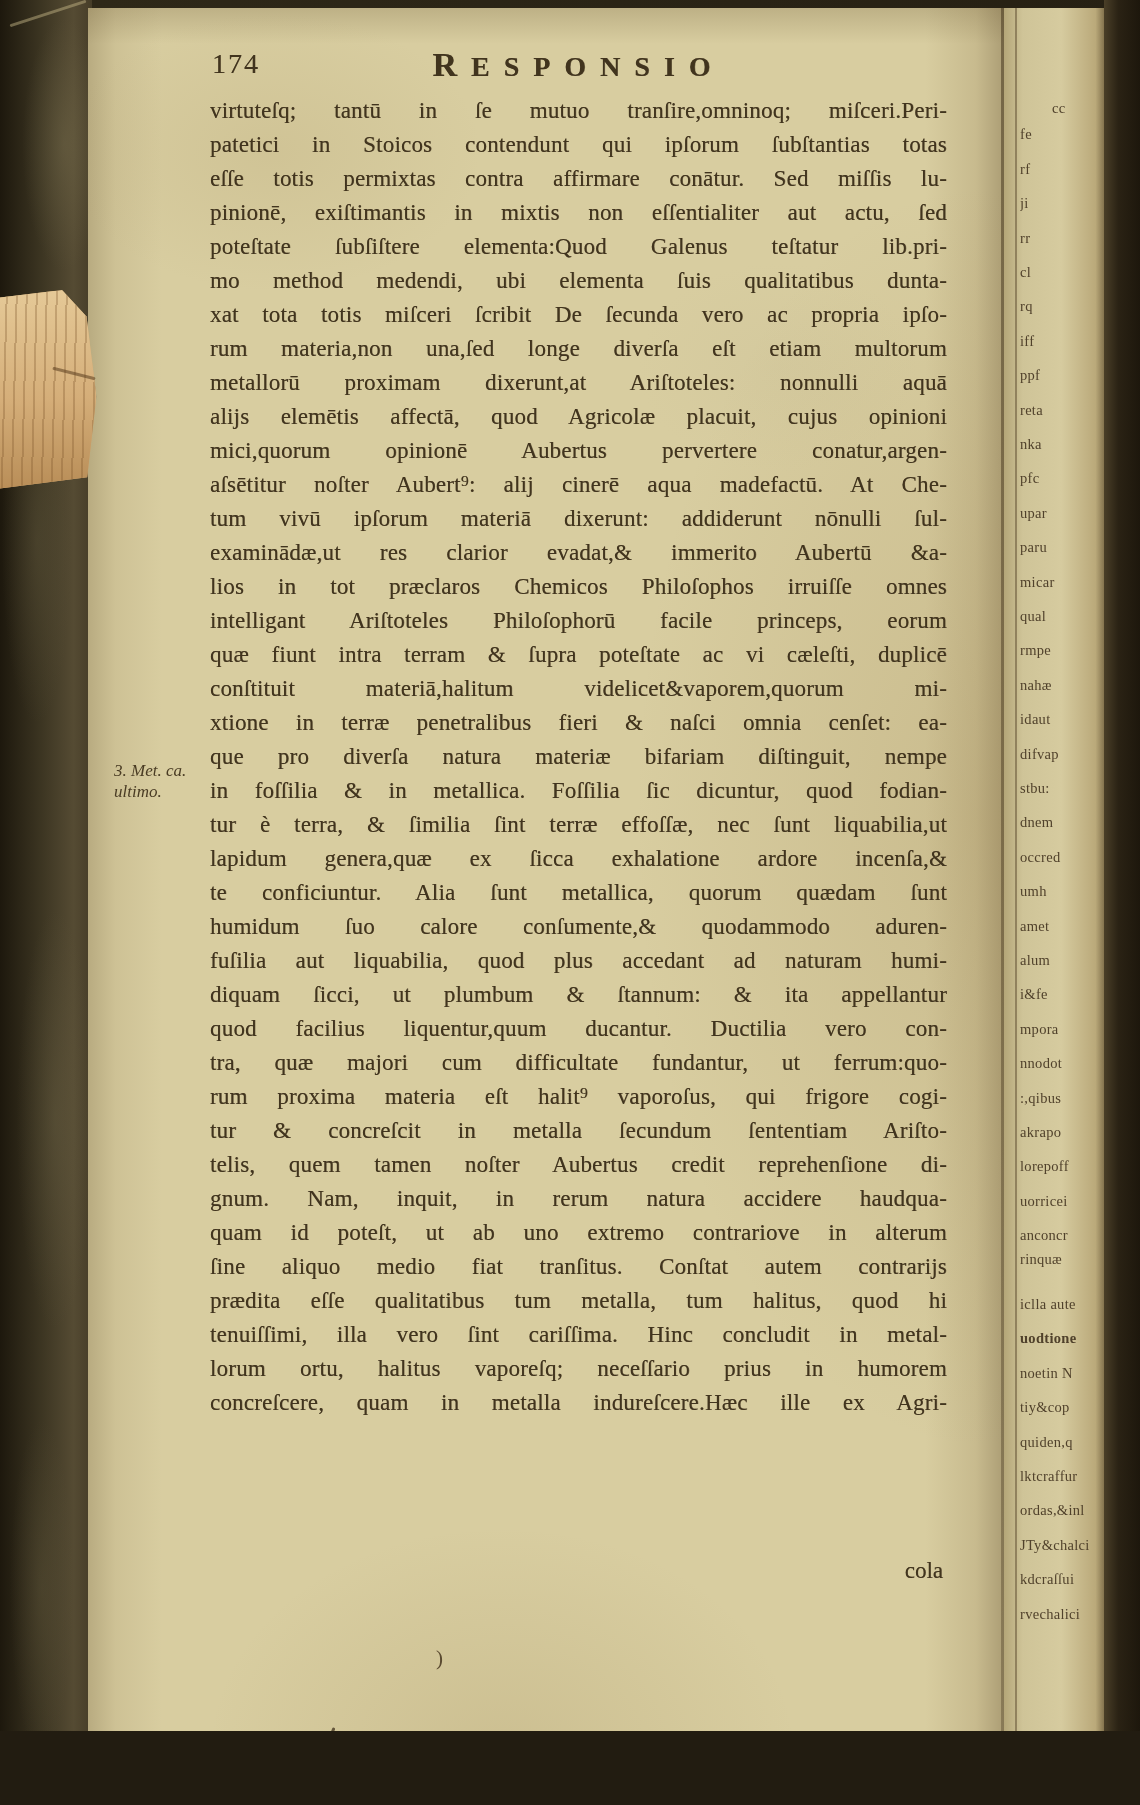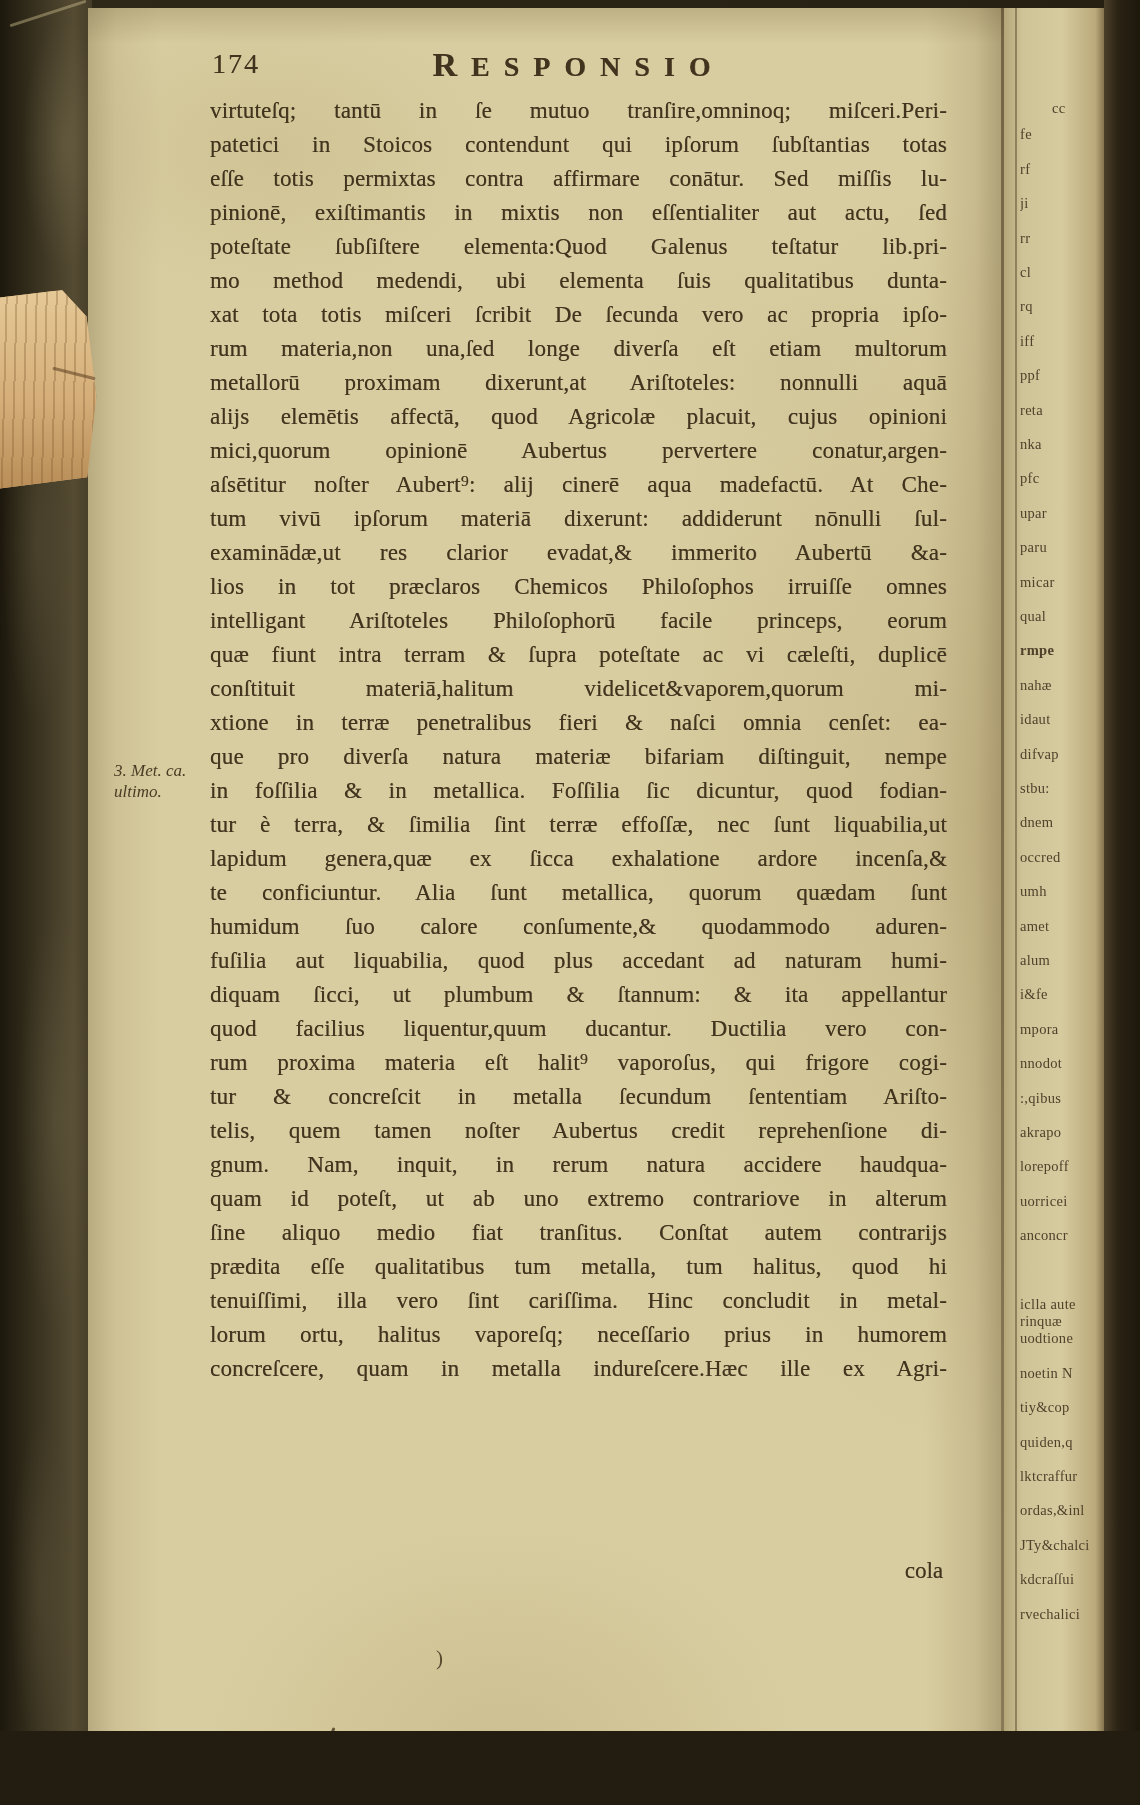--- a/index.html
+++ b/index.html
@@ -106,20 +106,21 @@
       <div class="line">xtione in terræ penetralibus fieri &amp; naſci omnia cenſet: ea-</div>
       <div class="line">que pro diverſa natura materiæ bifariam diſtinguit, nempe</div>
       <div class="line">in foſſilia &amp; in metallica. Foſſilia ſic dicuntur, quod fodian-</div>
       <div class="line">tur è terra, &amp; ſimilia ſint terræ effoſſæ, nec ſunt liquabilia,ut</div>
       <div class="line">lapidum genera,quæ ex ſicca exhalatione ardore incenſa,&amp;</div>
       <div class="line">te conficiuntur. Alia ſunt metallica, quorum quædam ſunt</div>
       <div class="line">humidum ſuo calore conſumente,&amp; quodammodo aduren-</div>
       <div class="line">fuſilia aut liquabilia, quod plus accedant ad naturam humi-</div>
       <div class="line">diquam ſicci, ut plumbum &amp; ſtannum: &amp; ita appellantur</div>
       <div class="line">quod facilius liquentur,quum ducantur. Ductilia vero con-</div>
+      <div class="line">tra, quæ majori cum difficultate fundantur, ut ferrum:quo-</div>
       <div class="line">rum proxima materia eſt halit⁹ vaporoſus, qui frigore cogi-</div>
       <div class="line">tur &amp; concreſcit in metalla ſecundum ſententiam Ariſto-</div>
       <div class="line">telis, quem tamen noſter Aubertus credit reprehenſione di-</div>
       <div class="line">gnum. Nam, inquit, in rerum natura accidere haudqua-</div>
       <div class="line">quam id poteſt, ut ab uno extremo contrariove in alterum</div>
       <div class="line">ſine aliquo medio fiat tranſitus. Conſtat autem contrarijs</div>
       <div class="line">prædita eſſe qualitatibus tum metalla, tum halitus, quod hi</div>
       <div class="line">tenuiſſimi, illa vero ſint cariſſima. Hinc concludit in metal-</div>
       <div class="line">lorum ortu, halitus vaporeſq; neceſſario prius in humorem</div>
       <div class="line">concreſcere, quam in metalla indureſcere.Hæc ille ex Agri-</div>
@@ -143,41 +144,41 @@
         <div class="frag" style="top: 290.4px;">rq</div>
         <div class="frag" style="top: 324.8px;">iff</div>
         <div class="frag" style="top: 359.2px;">ppf</div>
         <div class="frag" style="top: 393.6px;">reta</div>
         <div class="frag" style="top: 428px;">nka</div>
         <div class="frag" style="top: 462.4px;">pfc</div>
         <div class="frag" style="top: 496.8px;">upar</div>
         <div class="frag" style="top: 531.2px;">paru</div>
         <div class="frag" style="top: 565.6px;">micar</div>
         <div class="frag" style="top: 600px;">qual</div>
-        <div class="frag" style="top: 634.4px; font-weight: bold;">rmpe</div>
+        <div class="frag" style="top: 634.4px;">rmpe</div>
         <div class="frag" style="top: 668.8px;">nahæ</div>
         <div class="frag" style="top: 703.2px;">idaut</div>
         <div class="frag" style="top: 737.6px;">difvap</div>
         <div class="frag" style="top: 772px;">stbu:</div>
         <div class="frag" style="top: 806.4px;">dnem</div>
         <div class="frag" style="top: 840.8px;">occred</div>
         <div class="frag" style="top: 875.2px;">umh</div>
         <div class="frag" style="top: 909.6px;">amet</div>
         <div class="frag" style="top: 944px;">alum</div>
         <div class="frag" style="top: 978.4px;">i&amp;fe</div>
         <div class="frag" style="top: 1012.8px;">mpora</div>
         <div class="frag" style="top: 1047.2px;">nnodot</div>
         <div class="frag" style="top: 1081.6px;">:,qibus</div>
         <div class="frag" style="top: 1116px;">akrapo</div>
         <div class="frag" style="top: 1150.4px;">lorepoff</div>
         <div class="frag" style="top: 1184.8px;">uorricei</div>
         <div class="frag" style="top: 1219.2px;">anconcr</div>
-        <div class="frag" style="top: 1305px;">rinquæ</div>
+        <div class="frag" style="top: 1243px;">rinquæ</div>
         <div class="frag" style="top: 1288px;">iclla aute</div>
-        <div class="frag" style="top: 1322.4px;">uodtione</div>
+        <div class="frag" style="top: 1322.4px; font-weight: bold;">uodtione</div>
         <div class="frag" style="top: 1356.8px;">noetin N</div>
         <div class="frag" style="top: 1391.2px;">tiy&amp;cop</div>
         <div class="frag" style="top: 1425.6px;">quiden,q</div>
         <div class="frag" style="top: 1460px;">lktcraffur</div>
         <div class="frag" style="top: 1494.4px;">ordas,&amp;inl</div>
         <div class="frag" style="top: 1528.8px;">JTy&amp;chalci</div>
         <div class="frag" style="top: 1563.2px;">kdcraſſui</div>
         <div class="frag" style="top: 1597.6px;">rvechalici</div>
       </div>
   </div>

